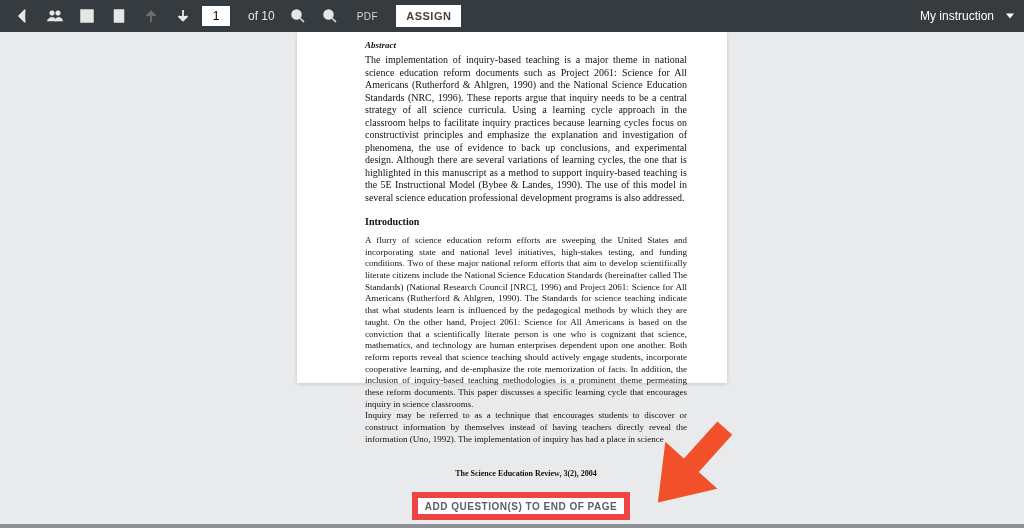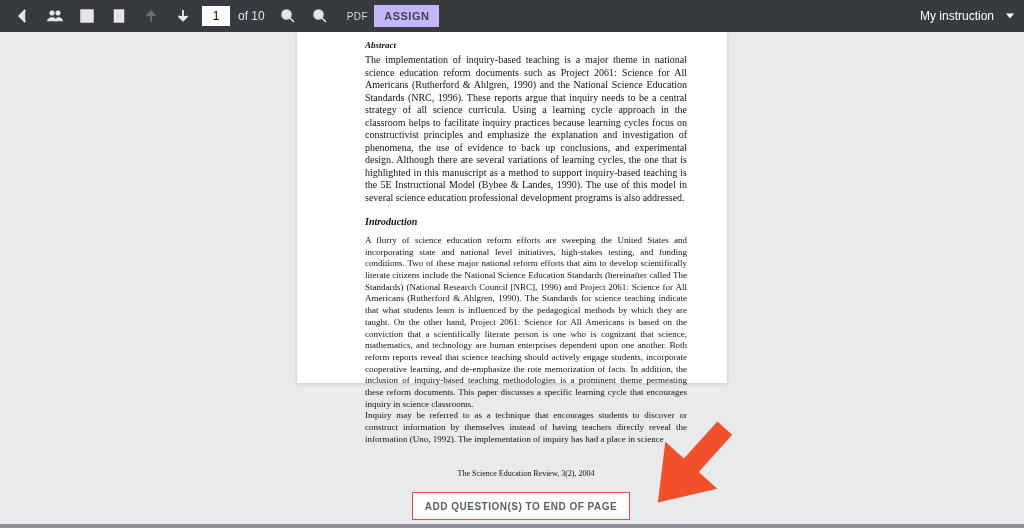--- a/index.html
+++ b/index.html
@@ -17,26 +17,26 @@
     width: 26px; height: 26px;
     display: flex; align-items: center; justify-content: center;
     cursor: pointer;
   }
   .toolbar .tb-icon svg { width: 18px; height: 18px; stroke: #e6e6e6; fill: #e6e6e6; }
   .toolbar .disabled svg { stroke: #6a6e71; fill: #6a6e71; }
   .page-input {
     width: 28px; height: 20px; border: none; text-align: center;
     background: #fff; color: #000; font-size: 12px;
   }
-  .of-pages { font-size: 12px; color: #e6e6e6; margin-left: 2px; margin-right: 4px; }
+  .of-pages { font-size: 12px; color: #e6e6e6; margin-left: 12px; margin-right: 4px; }
   .doc-title { font-size: 14px; font-weight: 600; margin-left: 8px; color: #fff; white-space: nowrap; }
   .pdf-badge { font-size: 10px; color: #d7d7d7; margin-left: 8px; letter-spacing: 0.5px; }
   .assign-btn {
-    background: #c4b5fd; color: #444; font-size: 11px; font-weight: 600;
-    border: none; padding: 5px 10px; margin-left: 0; letter-spacing: 0.5px; cursor: pointer;
+    background: #ffffff; color: #444; font-size: 11px; font-weight: 600;
+    border: none; padding: 5px 10px; margin-left: 12px; letter-spacing: 0.5px; cursor: pointer;
   }
   .spacer { flex: 1; }
   .my-instr { font-size: 12px; color: #fff; display: flex; align-items: center; gap: 12px; cursor: pointer; }
   .my-instr svg { width: 8px; height: 8px; fill: #fff; }
 
   .viewport {
     position: relative;
     width: 100%;
     height: calc(100% - 32px);
     overflow: hidden;
@@ -47,32 +47,32 @@
     left: 297px; top: 0;
     width: 430px; height: 351px;
     background: #fff;
     padding: 8px 40px 12px 68px;
     box-shadow: 0 1px 4px rgba(0,0,0,0.15);
     font-family: "Times New Roman", Times, serif;
     color: #111;
   }
   .sec-head { font-weight: bold; font-style: italic; font-size: 9px; margin-bottom: 4px; }
   .abstract-body { font-size: 10px; line-height: 1.25; margin-bottom: 12px; text-align: justify; }
-  .intro-head { font-weight: bold; font-style: italic; font-size: 10px; margin-bottom: 8px; }
+  .intro-head { font-weight: bold; font-size: 10px; margin-bottom: 8px; }
   .intro-body { font-size: 9px; line-height: 1.3; text-align: justify; }
   .inq-head { font-weight: bold; font-style: italic; font-size: 10px; margin-bottom: 6px; }
   .inq-body { font-size: 9px; line-height: 1.3; text-align: justify; }
-  .footer-cite { text-align: center; font-size: 8px; margin-top: 24px; }
+  .footer-cite { text-align: center; font-size: 8px; margin-top: 24px; font-weight: bold; }
 
   .addq-btn {
     position: absolute;
     left: 412px; top: 460px;
     width: 218px; height: 28px;
     background: #fff;
-    border: 1px solid #ef4444;
+    border: 6px solid #ef4444;
     color: #596168;
     font-size: 10px;
     font-weight: 600;
     letter-spacing: 0.5px;
     cursor: pointer;
     font-family: Arial, sans-serif;
   }
   .big-arrow {
     position: absolute;
     left: 628px; top: 382px;

